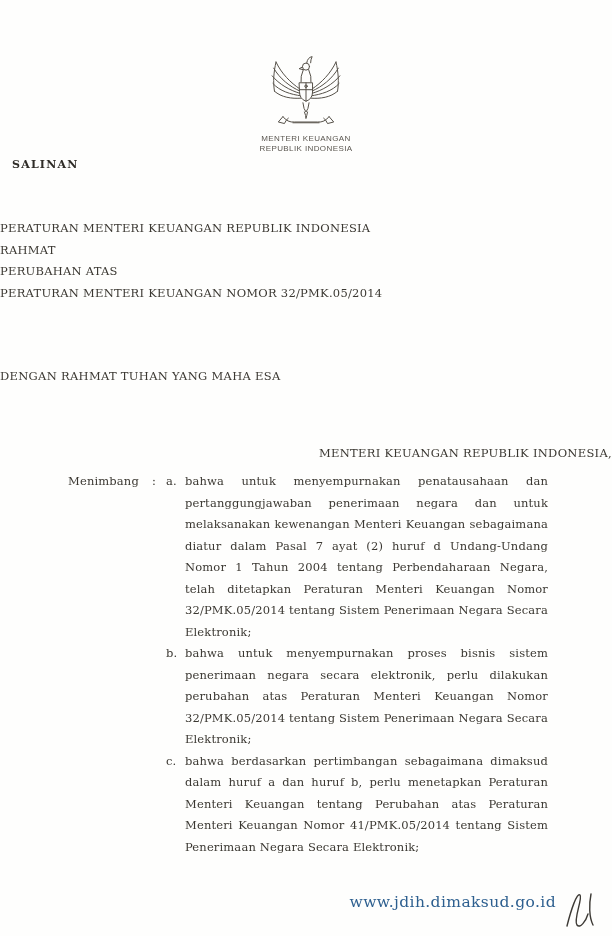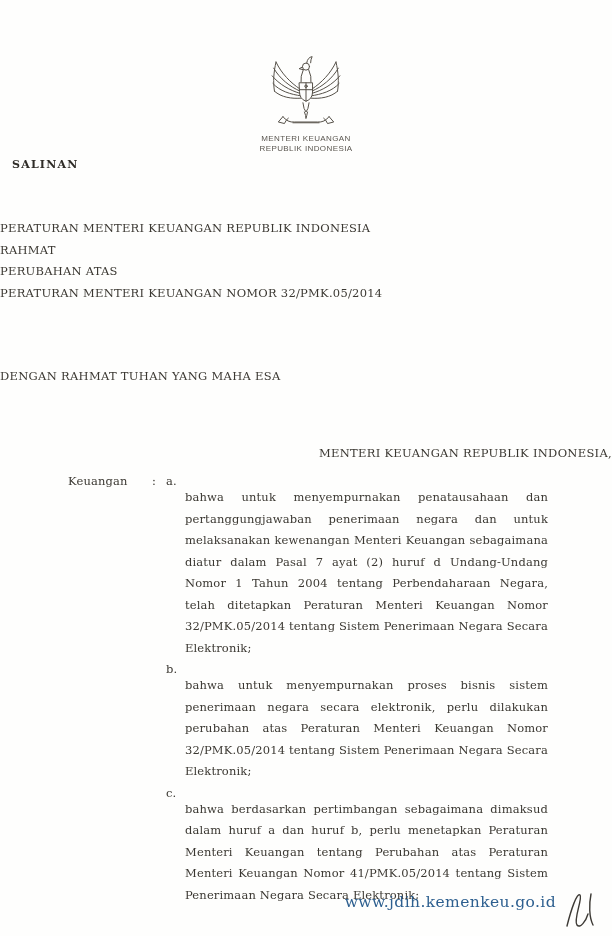--- a/index.html
+++ b/index.html
@@ -93,21 +93,21 @@
     display: flex;
     font-size: 11.5px;
     line-height: 21.5px;
     letter-spacing: 0.15px;
   }
   .menimbang .m-label { width: 84px; flex: 0 0 84px; }
   .menimbang .m-colon { width: 14px; flex: 0 0 14px; }
   .menimbang .m-items { flex: 1; }
   .m-item { display: flex; }
   .m-item .marker { width: 19px; flex: 0 0 19px; }
-  .m-item .itext { flex: 1; text-align: justify; text-justify: inter-word; margin-top: 16px; }
+  .m-item .itext { flex: 1; text-align: justify; text-justify: inter-word; }
 
   
   .footer-url {
     position: absolute;
     top: 893px;
     right: 56px;
     font-size: 15.5px;
     letter-spacing: 0.4px;
     color: #2d5f8f;
     text-decoration: none;
@@ -173,38 +173,38 @@
     <div>PERATURAN MENTERI KEUANGAN REPUBLIK INDONESIA</div>
     <div>RAHMAT</div>
     <div>PERUBAHAN ATAS</div>
     <div>PERATURAN MENTERI KEUANGAN NOMOR 32/PMK.05/2014</div>
   </div>
 
   <div class="invocation">DENGAN RAHMAT TUHAN YANG MAHA ESA</div>
   <div class="authority">MENTERI KEUANGAN REPUBLIK INDONESIA,</div>
 
   <div class="menimbang">
-    <div class="m-label">Keuangan</div>
+    <div class="m-label">Menimbang</div>
     <div class="m-colon">:</div>
     <div class="m-items">
       <div class="m-item">
         <span class="marker">a.</span>
         <div class="itext">bahwa untuk menyempurnakan penatausahaan dan pertanggungjawaban penerimaan negara dan untuk melaksanakan kewenangan Menteri Keuangan sebagaimana diatur dalam Pasal 7 ayat (2) huruf d Undang-Undang Nomor 1 Tahun 2004 tentang Perbendaharaan Negara, telah ditetapkan Peraturan Menteri Keuangan Nomor 32/PMK.05/2014 tentang Sistem Penerimaan Negara  Secara Elektronik;</div>
       </div>
       <div class="m-item">
         <span class="marker">b.</span>
         <div class="itext">bahwa untuk menyempurnakan proses bisnis sistem penerimaan negara secara elektronik, perlu dilakukan perubahan atas Peraturan Menteri Keuangan Nomor 32/PMK.05/2014 tentang Sistem Penerimaan Negara Secara Elektronik;</div>
       </div>
       <div class="m-item">
         <span class="marker">c.</span>
         <div class="itext">bahwa berdasarkan pertimbangan sebagaimana dimaksud dalam huruf a dan huruf b, perlu menetapkan Peraturan Menteri Keuangan tentang Perubahan atas Peraturan Menteri Keuangan Nomor 41/PMK.05/2014 tentang Sistem Penerimaan Negara  Secara Elektronik;</div>
       </div>
     </div>
   </div>
 
-  <a class="footer-url" href="#">www.jdih.kemenkeu.go.id</a>
+  <a class="footer-url" href="#">www.jdih.dimaksud.go.id</a>
 
   <svg class="paraf" width="42" height="46" viewBox="0 0 42 46" fill="none" stroke="#3d3a35" stroke-width="1.4" stroke-linecap="round">
     <path d="M7 40 C 11 24, 17 6, 20 9 C 23 12, 13 34, 17 39 C 20 43, 26 35, 28 28"></path>
     <path d="M31 8 C 29 18, 29 31, 33 39"></path>
   </svg>
 
 </div>
 
 </body></html>

